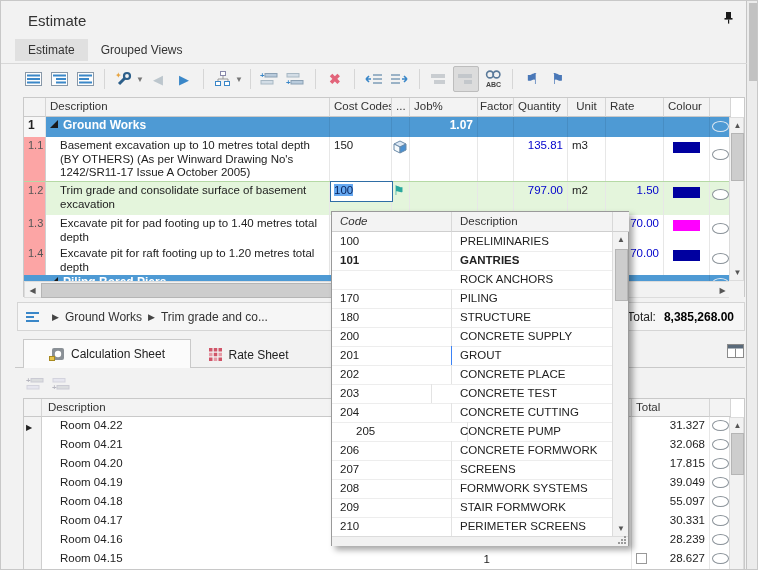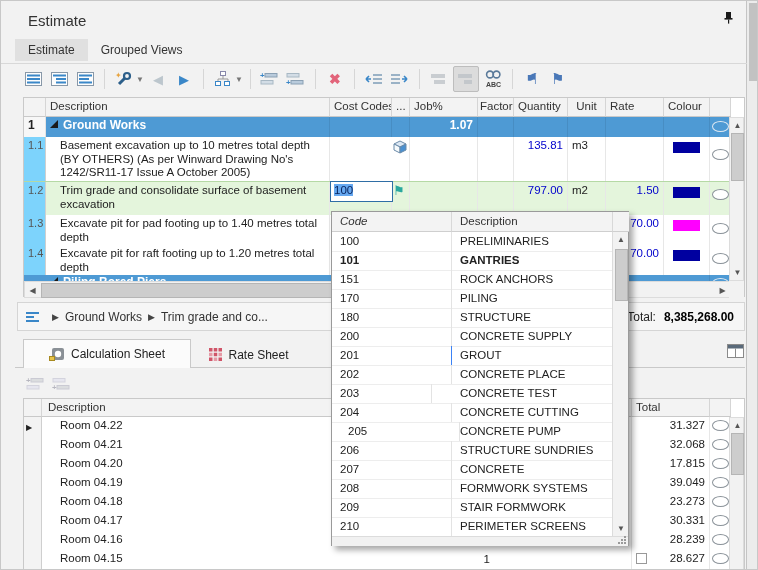--- a/index.html
+++ b/index.html
@@ -18,21 +18,21 @@
   .tsep{width:1px;height:20px;background:#d6d6d6;margin:0 5px;}
   .caret{font-size:8px;color:#777;margin-left:-2px;}
   
   .gridbox{background:#fff;border:1px solid #c9c9c9;}
   .hcell{position:absolute;top:0;height:100%;background:#f3f3f3;border-right:1px solid #d5d5d5;
          border-bottom:1px solid #c9c9c9;color:#333;font-size:11.5px;padding:2px 4px;
          box-sizing:border-box;overflow:hidden;white-space:nowrap;}
   .grow{position:absolute;left:0;width:707px;background:#fff;border-bottom:1px solid #e2e2e2;overflow:hidden;}
   .cell{position:absolute;top:0;height:100%;border-right:1px solid #e7e7e7;padding:2px 4px;
         box-sizing:border-box;overflow:hidden;font-size:11.5px;line-height:13.5px;}
-  .rownum{color:#555;font-size:11px;background:#7dd3fc;border-right:1px solid #cfcfcf;}
+  .rownum{color:#555;font-size:11px;background:#fca5a5;border-right:1px solid #cfcfcf;}
   .numblue{color:#0000cc;text-align:right;}
   .grow.group{background:#4e9ad4;border-bottom:1px solid #3c86c0;}
   .grow.group .cell{border-right:1px solid rgba(0,0,0,0.08);color:#fff;font-weight:bold;font-size:12px;}
   .grow.editrow{background:#e4f5dc;border-top:1px solid #b5d9a5;border-bottom:1px solid #b5d9a5;}
   .oval{width:15px;height:9px;border:1px solid #8a9299;border-radius:50%;background:#fff;margin:4px auto 0;}
   .swatch{width:27px;height:11px;margin:3px auto 0;}
   
   .sb{background:#f2f2f2;border:1px solid #dcdcdc;}
   .sbthumb{background:#cdcdcd;border:1px solid #b5b5b5;position:absolute;}
   .sbarrow{position:absolute;font-size:8px;color:#555;text-align:center;line-height:15px;width:15px;height:15px;}
@@ -214,20 +214,21 @@
       <div class="cell" style="left:582px;width:58px;"></div>
       <div class="cell" style="left:640px;width:46px;"></div>
       <div class="cell" style="left:686px;width:21px;padding:2px 0;">
           <div class="oval" style="border-color:#dfe9f2;background:transparent;margin-top:2px;"></div>
         </div>
     </div>
 
     <div class="grow" style="top:39px;height:44px;">
       <div class="cell rownum" style="left:0;width:22px;">1.1</div>
       <div class="cell" style="left:22px;width:284px;padding-left:14px;">Basement excavation up to 10 metres total depth (BY OTHERS) (As per Winward Drawing No's 1242/SR11-17 Issue A October 2005)</div>
+      <div class="cell" style="left:306px;width:62px;">150</div>
       <div class="cell" style="left:368px;width:18px;padding:3px 1px;">
         <svg width="14" height="14">
             <path d="M7 1 L13 4 L7 7 L1 4 Z" fill="#dce8f4" stroke="#6a8aa8"></path>
             <path d="M1 4 L7 7 L7 13 L1 10 Z" fill="#f6fafc" stroke="#6a8aa8"></path>
             <path d="M13 4 L7 7 L7 13 L13 10 Z" fill="#4a90d0" stroke="#6a8aa8"></path>
           </svg>
       </div>
       <div class="cell" style="left:386px;width:68px;"></div>
       <div class="cell" style="left:454px;width:36px;"></div>
       <div class="cell numblue" style="left:490px;width:54px;">135.81</div>
@@ -418,21 +419,21 @@
       <div class="cell rownum" style="left:0;width:18px;background:#f3f3f3;"></div>
       <div class="cell" style="left:18px;width:590px;padding-left:18px;">Room 04.19</div>
       <div class="cell" style="left:608px;width:78px;text-align:right;">39.049</div>
       <div class="cell" style="left:686px;width:21px;padding:2px 0;">
           <div class="oval" style="margin-top:1px;"></div>
         </div>
     </div>
     <div class="grow" style="top:94px;height:19px;width:707px;">
       <div class="cell rownum" style="left:0;width:18px;background:#f3f3f3;"></div>
       <div class="cell" style="left:18px;width:590px;padding-left:18px;">Room 04.18</div>
-      <div class="cell" style="left:608px;width:78px;text-align:right;">23.273</div>
+      <div class="cell" style="left:608px;width:78px;text-align:right;">55.097</div>
       <div class="cell" style="left:686px;width:21px;padding:2px 0;">
           <div class="oval" style="margin-top:1px;"></div>
         </div>
     </div>
     <div class="grow" style="top:113px;height:19px;width:707px;">
       <div class="cell rownum" style="left:0;width:18px;background:#f3f3f3;"></div>
       <div class="cell" style="left:18px;width:590px;padding-left:18px;">Room 04.17</div>
       <div class="cell" style="left:608px;width:78px;text-align:right;">30.331</div>
       <div class="cell" style="left:686px;width:21px;padding:2px 0;">
           <div class="oval" style="margin-top:1px;"></div>
@@ -475,21 +476,20 @@
     <div class="abs" style="left:0;top:20px;width:281px;height:304px;overflow:hidden;">
       <div class="ddrow" style="top:0;">
           <div class="ddcell" style="left:0;width:120px;border-right:1px solid #e3e3e3;">100</div>
           <div class="ddcell" style="left:120px;width:161px;">PRELIMINARIES</div>
         </div>
       <div class="ddrow" style="top:19px;font-weight:bold;">
           <div class="ddcell" style="left:0;width:120px;border-right:1px solid #e3e3e3;">101</div>
           <div class="ddcell" style="left:120px;width:161px;">GANTRIES</div>
         </div>
       <div class="ddrow" style="top:38px;">
-          <div class="ddcell" style="left:0;width:120px;border-right:1px solid #e3e3e3;">151</div>
           <div class="ddcell" style="left:120px;width:161px;">ROCK ANCHORS</div>
         </div>
       <div class="ddrow" style="top:57px;">
           <div class="ddcell" style="left:0;width:120px;border-right:1px solid #e3e3e3;">170</div>
           <div class="ddcell" style="left:120px;width:161px;">PILING</div>
         </div>
       <div class="ddrow" style="top:76px;">
           <div class="ddcell" style="left:0;width:120px;border-right:1px solid #e3e3e3;">180</div>
           <div class="ddcell" style="left:120px;width:161px;">STRUCTURE</div>
         </div>
@@ -507,30 +507,30 @@
         </div>
       <div class="ddrow" style="top:152px;">
           <div class="ddcell" style="left:0;width:100px;border-right:1px solid #e3e3e3;">203</div>
           <div class="ddcell" style="left:120px;width:161px;">CONCRETE TEST</div>
         </div>
       <div class="ddrow" style="top:171px;">
           <div class="ddcell" style="left:0;width:120px;border-right:1px solid #e3e3e3;">204</div>
           <div class="ddcell" style="left:120px;width:161px;">CONCRETE CUTTING</div>
         </div>
       <div class="ddrow" style="top:190px;">
-          <div class="ddcell" style="left:8px;width:120px;border-right:1px solid #e3e3e3;">205</div>
+          <div class="ddcell" style="left:16px;width:120px;border-right:1px solid #e3e3e3;">205</div>
           <div class="ddcell" style="left:120px;width:161px;">CONCRETE PUMP</div>
         </div>
       <div class="ddrow" style="top:209px;">
           <div class="ddcell" style="left:0;width:120px;border-right:1px solid #e3e3e3;">206</div>
-          <div class="ddcell" style="left:120px;width:161px;">STRUCTURE SUNDRIES</div>
+          <div class="ddcell" style="left:120px;width:161px;">CONCRETE FORMWORK</div>
         </div>
       <div class="ddrow" style="top:228px;">
           <div class="ddcell" style="left:0;width:120px;border-right:1px solid #e3e3e3;">207</div>
-          <div class="ddcell" style="left:120px;width:161px;">CONCRETE</div>
+          <div class="ddcell" style="left:120px;width:161px;">SCREENS</div>
         </div>
       <div class="ddrow" style="top:247px;">
           <div class="ddcell" style="left:0;width:120px;border-right:1px solid #e3e3e3;">208</div>
           <div class="ddcell" style="left:120px;width:161px;">FORMWORK SYSTEMS</div>
         </div>
       <div class="ddrow" style="top:266px;">
           <div class="ddcell" style="left:0;width:120px;border-right:1px solid #e3e3e3;">209</div>
           <div class="ddcell" style="left:120px;width:161px;">STAIR FORMWORK</div>
         </div>
       <div class="ddrow" style="top:285px;">

